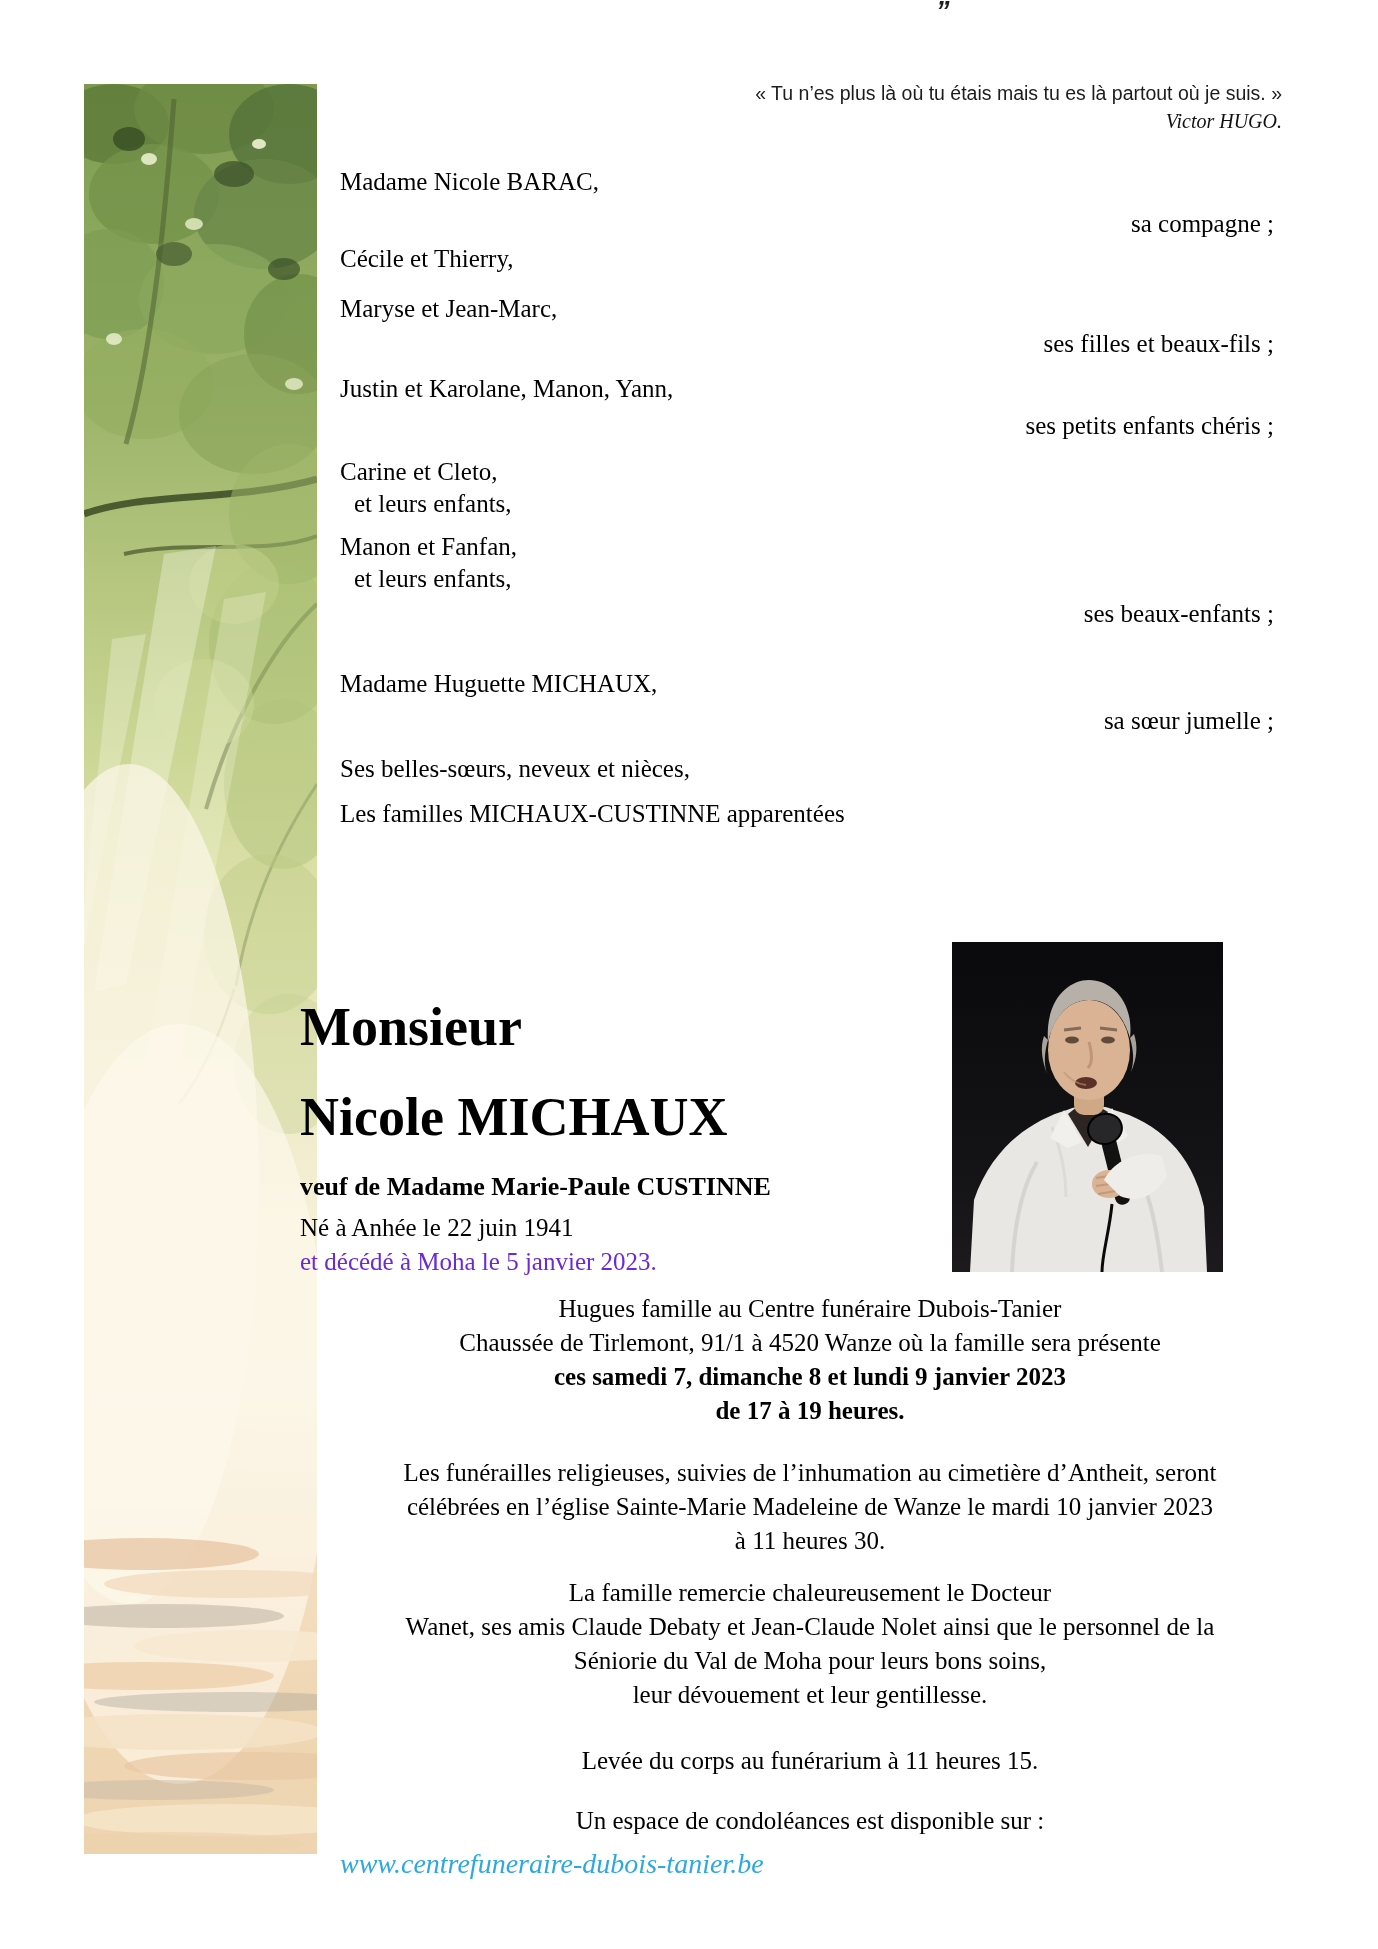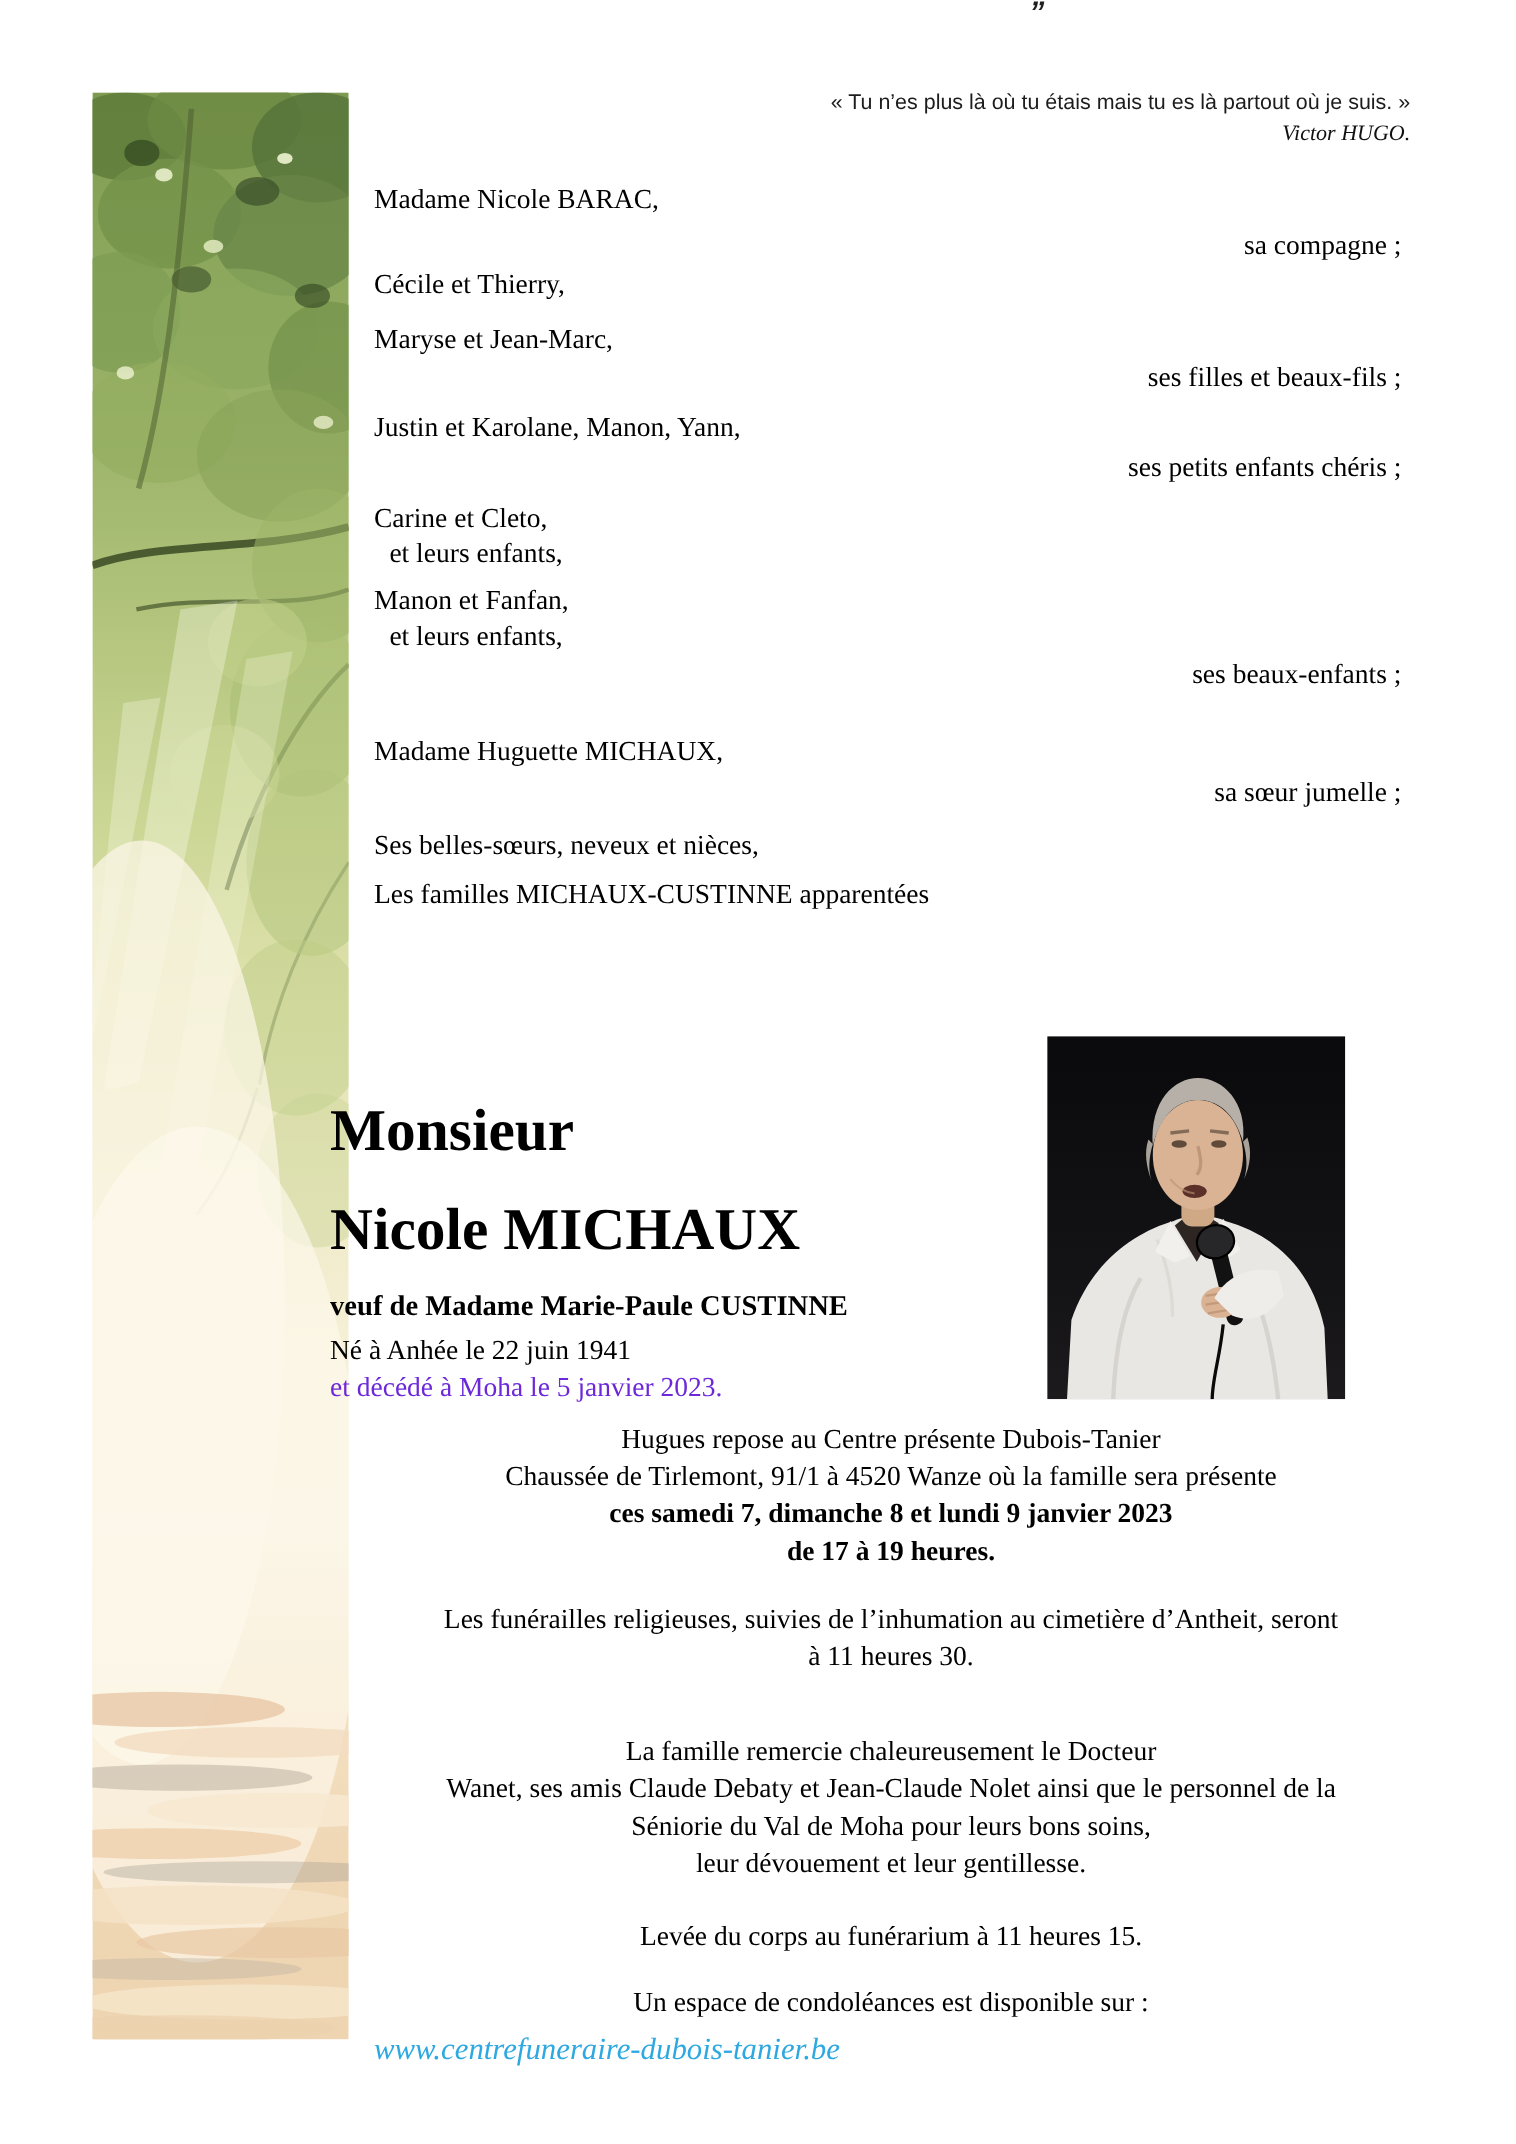--- a/index.html
+++ b/index.html
@@ -205,28 +205,29 @@
       <ellipse cx="157" cy="242" rx="17" ry="14" fill="#d9b394"></ellipse>
       <path d="M144,236 L170,232 M144,244 L171,240 M146,252 L170,248" stroke="#b98f70" stroke-width="2" opacity="0.7"></path>
 
       <path d="M215,235 C200,258 182,260 168,254 L152,238 C164,216 188,208 210,214 Z" fill="#efede9"></path>
 
       <path d="M160,262 C157,292 150,312 150,330" stroke="#0a0a0a" stroke-width="3" fill="none"></path>
     </svg>
   </div>
 
   <div class="abs para wake">
-    <div>Hugues repose au Centre présente Dubois-Tanier</div>
+    <div>Hugues famille au Centre funéraire Dubois-Tanier</div>
     <div>Chaussée de Tirlemont, 91/1 à 4520 Wanze où la famille sera présente</div>
     <div class="bold">ces samedi 7, dimanche 8 et lundi 9 janvier 2023</div>
     <div class="bold">de 17 à 19 heures.</div>
   </div>
 
   <div class="abs para funeral">
     <div>Les funérailles religieuses, suivies de l’inhumation au cimetière d’Antheit, seront</div>
+    <div>célébrées  en l’église Sainte-Marie Madeleine de Wanze le mardi 10 janvier 2023</div>
     <div>à 11 heures 30.</div>
   </div>
 
   <div class="abs para thanks">
     <div>La famille remercie chaleureusement le Docteur</div>
     <div>Wanet, ses amis Claude Debaty et Jean-Claude Nolet ainsi que le personnel de la</div>
     <div>Séniorie du Val de Moha pour leurs bons soins,</div>
     <div>leur dévouement et leur gentillesse.</div>
   </div>
 

